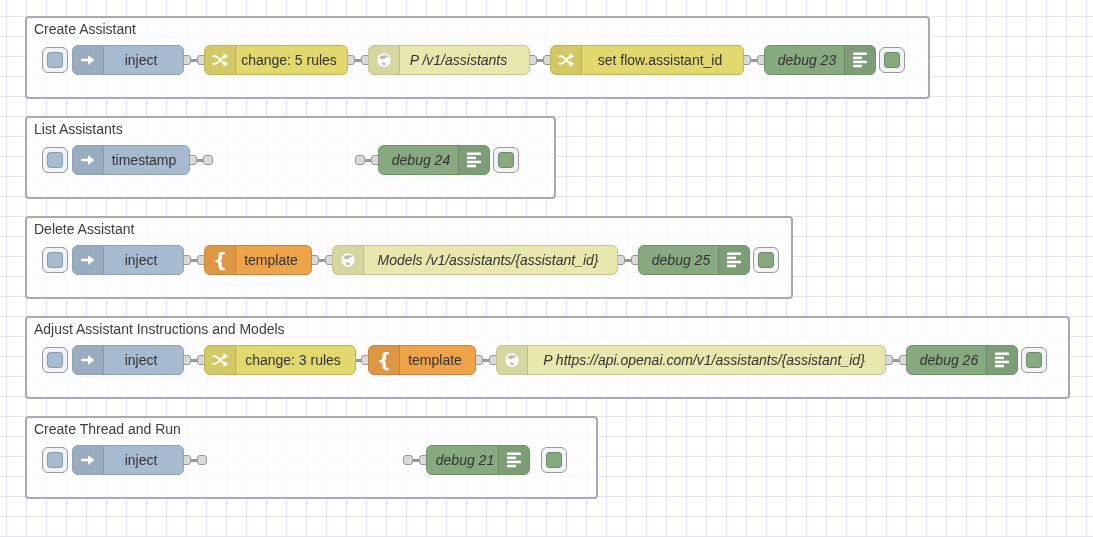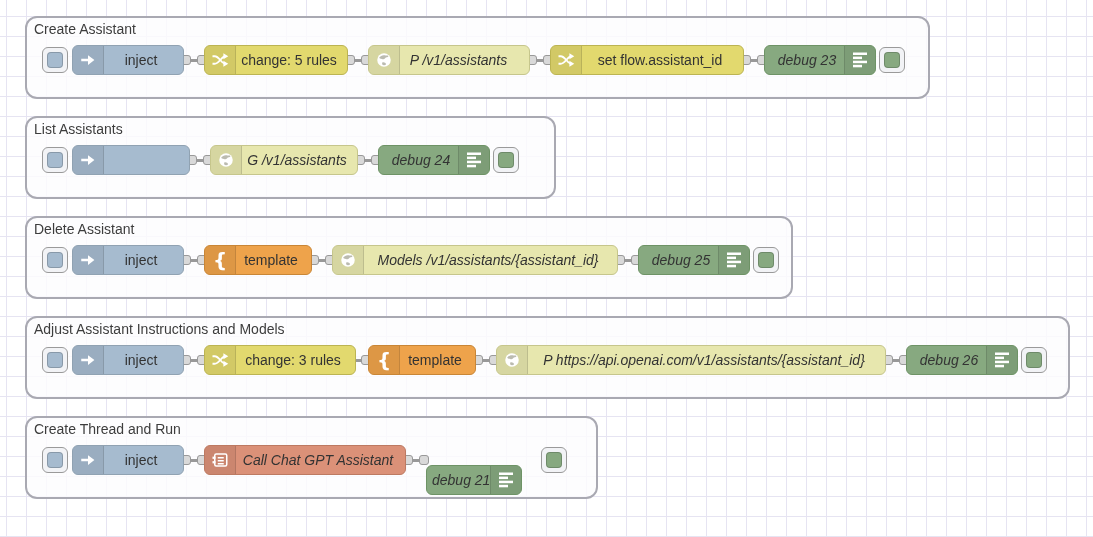--- a/index.html
+++ b/index.html
@@ -6,21 +6,21 @@
   body{font-family:"Liberation Sans",sans-serif;background:#fff;}
   #canvas{
     position:relative;width:1093px;height:537px;overflow:hidden;
     background-color:#ffffff;
     background-image:linear-gradient(to right,#e6e4f2 1px,transparent 1px),
                      linear-gradient(to bottom,#e6e4f2 1px,transparent 1px);
     background-size:20px 20px;
     background-position:6px 16px;
   }
   .group{
-    position:absolute;border:2px solid #a9a9b2;border-radius:12px;
+    position:absolute;border:2px solid #a9a9b2;border-radius:4px;
     background:rgba(252,252,254,0.82);box-sizing:border-box;
   }
   .group-label{
     position:absolute;left:7px;top:3px;font-size:14px;color:#3d3d3d;white-space:nowrap;
   }
   .node{
     position:absolute;height:30px;border-radius:6px;box-sizing:border-box;
     border:1px solid rgba(0,0,0,0.22);z-index:3;
   }
   .node-label{
@@ -142,36 +142,25 @@
       <div class="btn-inner" style="background: rgb(166, 187, 207);"></div>
     </div>
     <div class="node" style="left: 72px; top: 145px; width: 118px; background: rgb(166, 187, 207); border-color: rgb(144, 162, 178);">
       <div class="icon-area left">
         <span style="display: flex;">
           <svg width="18" height="18" viewBox="0 0 24 24">
             <path fill="#fff" d="M3 10.2h9V5.5l8.5 6.5-8.5 6.5v-4.7H3z"></path>
           </svg>
         </span>
       </div>
+      <div class="node-label" style="left: 31px; right: 5px;">timestamp</div>
     </div>
     <div class="wire" style="left: 190px; top: 158.5px; width: 20px;"></div>
     <div class="port" style="left: 187px; top: 155px;"></div>
     <div class="port" style="left: 203px; top: 155px;"></div>
-    <div class="node" style="left: 210px; top: 145px; width: 148px; background: rgb(231, 231, 174); border-color: rgb(198, 198, 140);">
-      <div class="icon-area left">
-        <span style="display: flex;">
-          <svg width="18" height="18" viewBox="0 0 24 24">
-            <circle cx="12" cy="12" r="9" fill="#fff"></circle>
-            <path fill="rgba(60,60,30,0.35)" d="M5.5 9c2-2.8 5-4 7.5-3.2 2 .6 3.5-.2 5 .8-.6 2.2-3.4 1.4-4.6 3-1.2 1.7-4.9 1.9-7.9-.6z"></path>
-            <path fill="rgba(60,60,30,0.35)" d="M9.5 15.5c2.2-1 4.4 0 5.3 2-1.2 1.8-4.2 2-5.3 0z"></path>
-          </svg>
-        </span>
-      </div>
-      <div class="node-label italic" style="left: 31px; right: 5px;">G /v1/assistants</div>
-    </div>
     <div class="wire" style="left: 358px; top: 158.5px; width: 20px;"></div>
     <div class="port" style="left: 355px; top: 155px;"></div>
     <div class="port" style="left: 371px; top: 155px;"></div>
     <div class="btn-plate" style="left: 493px; top: 147px;">
       <div class="btn-inner" style="background: rgb(135, 169, 128);"></div>
     </div>
     <div class="node" style="left: 378px; top: 145px; width: 112px; background: rgb(135, 169, 128); border-color: rgb(110, 147, 102);">
       <div class="icon-area right">
         <span style="display: flex;">
           <svg width="18" height="18" viewBox="0 0 18 18">
@@ -330,42 +319,27 @@
           <svg width="18" height="18" viewBox="0 0 24 24">
             <path fill="#fff" d="M3 10.2h9V5.5l8.5 6.5-8.5 6.5v-4.7H3z"></path>
           </svg>
         </span>
       </div>
       <div class="node-label" style="left: 31px; right: 5px;">inject</div>
     </div>
     <div class="wire" style="left: 184px; top: 458.5px; width: 20px;"></div>
     <div class="port" style="left: 181px; top: 455px;"></div>
     <div class="port" style="left: 197px; top: 455px;"></div>
-    <div class="node" style="left: 204px; top: 445px; width: 202px; background: rgb(219, 145, 120); border-color: rgb(189, 122, 98);">
-      <div class="icon-area left">
-        <span style="display: flex;">
-          <svg width="18" height="18" viewBox="0 0 24 24">
-            <rect x="5" y="4" width="16" height="16" rx="2" fill="none" stroke="#fff" stroke-width="2"></rect>
-            <rect x="9" y="8" width="8" height="2" fill="#fff"></rect>
-            <rect x="9" y="12" width="8" height="2" fill="#fff"></rect>
-            <rect x="9" y="16" width="8" height="2" fill="#fff"></rect>
-            <rect x="2" y="7.5" width="4" height="3" fill="#fff"></rect>
-            <rect x="2" y="13.5" width="4" height="3" fill="#fff"></rect>
-          </svg>
-        </span>
-      </div>
-      <div class="node-label italic" style="left: 31px; right: 5px;">Call Chat GPT Assistant</div>
-    </div>
     <div class="wire" style="left: 406px; top: 458.5px; width: 20px;"></div>
     <div class="port" style="left: 403px; top: 455px;"></div>
     <div class="port" style="left: 419px; top: 455px;"></div>
     <div class="btn-plate" style="left: 541px; top: 447px;">
       <div class="btn-inner" style="background: rgb(135, 169, 128);"></div>
     </div>
-    <div class="node" style="left: 426px; top: 465px; width: 96px; background: rgb(135, 169, 128); border-color: rgb(110, 147, 102);">
+    <div class="node" style="left: 426px; top: 445px; width: 104px; background: rgb(135, 169, 128); border-color: rgb(110, 147, 102);">
       <div class="icon-area right">
         <span style="display: flex;">
           <svg width="18" height="18" viewBox="0 0 18 18">
             <rect x="2" y="1.5" width="14" height="2.5" fill="#fff"></rect>
             <rect x="2" y="5.6" width="9" height="2.5" fill="#fff"></rect>
             <rect x="2" y="9.7" width="14" height="2.5" fill="#fff"></rect>
             <rect x="2" y="13.8" width="9" height="2.5" fill="#fff"></rect>
           </svg>
         </span>
       </div>

